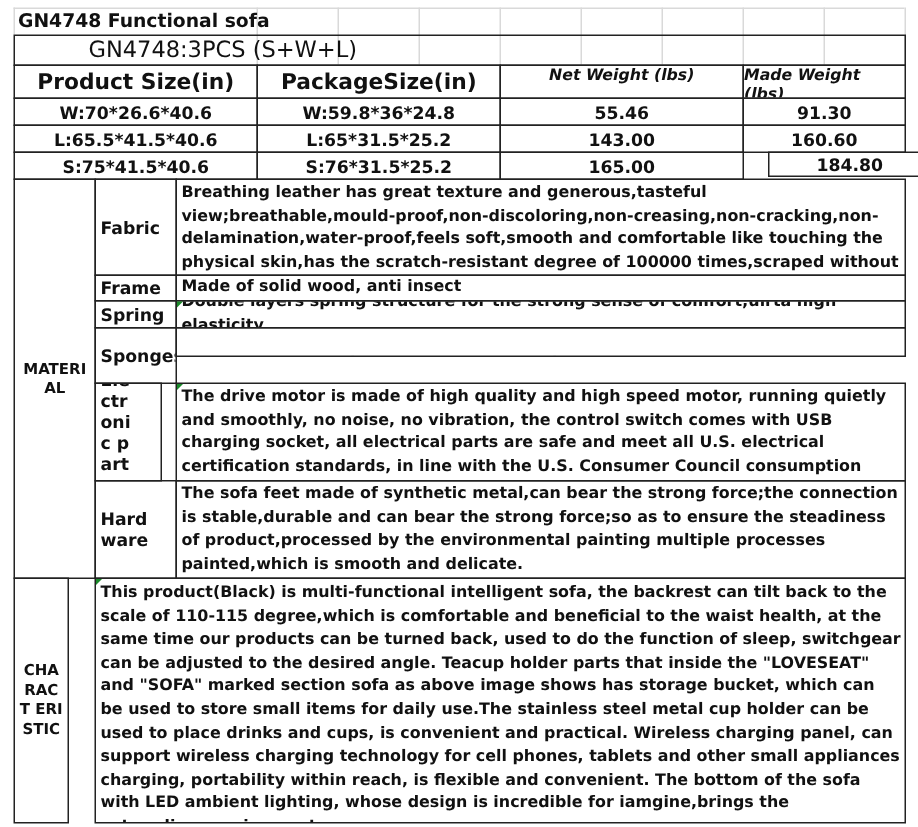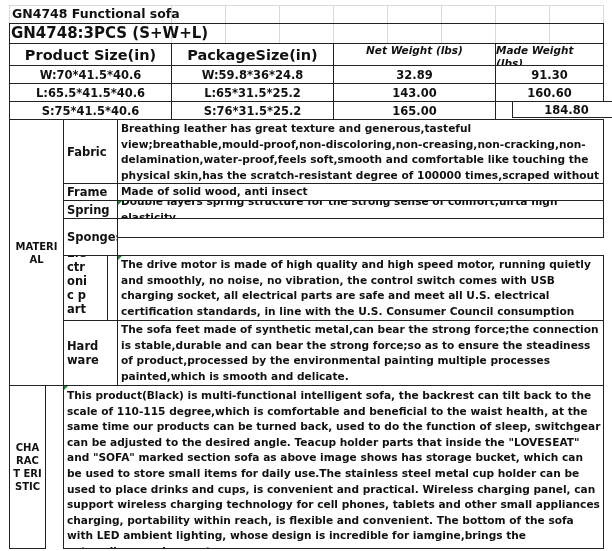--- a/index.html
+++ b/index.html
@@ -4,21 +4,21 @@
   <style>
     html, body { margin: 0; padding: 0; background: #ffffff; }
     body { width: 612px; height: 551px; position: relative; overflow: hidden;
            font-family: "DejaVu Sans", "Liberation Sans", sans-serif; color: #111; }
     .abs { position: absolute; box-sizing: border-box; }
     .grid-light { position: absolute; top: 5px; width: 1px; height: 38px; background: #d9d9d9; }
     .hline-light { position: absolute; left: 9px; height: 1px; background: #d9d9d9; }
     .cell { position: absolute; box-sizing: border-box; border: 1px solid #222; display: flex;
             align-items: center; justify-content: center; font-weight: bold; overflow: hidden; }
     .title1 { font-size: 12.5px; font-weight: bold; position: absolute; left: 12px; top: 5px; line-height: 18px; }
-    .title2 { font-size: 15px; font-weight: bold; position: absolute; left: 11px; top: 23px; line-height: 20px; }
+    .title2 { font-size: 15px; font-weight: normal; position: absolute; left: 11px; top: 23px; line-height: 20px; padding-left: 48px; }
     .hdr-big { font-size: 14.5px; }
     .hdr-small { font-size: 10.5px; align-items: flex-start; padding-top: 0; line-height: 13px; font-style: italic; }
     .val { font-size: 11.5px; }
     .label-col { font-size: 10px; text-align: center; line-height: 13px; }
     .sub-label { font-size: 11.5px; justify-content: flex-start; padding-left: 3px; line-height: 14px; }
     .desc { font-size: 10.6px; justify-content: flex-start; align-items: flex-start; padding: 1px 2px 0 3px;
             line-height: 15.6px; text-align: left; }
     .desc.center-v { align-items: center; }
     .green-mark { position: absolute; width: 0; height: 0; border-top: 4px solid #1a8a2a; border-right: 4px solid transparent; }
   </style>
@@ -39,23 +39,23 @@
 
 <div class="title1">GN4748 Functional sofa</div>
 <div class="abs" style="left:9px;top:23px;width:595px;height:21px;border:1px solid #222;"></div>
 <div class="title2">GN4748:3PCS (S+W+L)</div>
 
 <div class="cell hdr-big" style="left:9px;top:43px;width:163px;height:23px;">Product Size(in)</div>
 <div class="cell hdr-big" style="left:171px;top:43px;width:163px;height:23px;">PackageSize(in)</div>
 <div class="cell hdr-small" style="left:333px;top:43px;width:163px;height:23px;">Net Weight (lbs)</div>
 <div class="cell hdr-small" style="left:495px;top:43px;width:109px;height:23px;">Made Weight (lbs)</div>
 
-<div class="cell val" style="left:9px;top:65px;width:163px;height:19px;">W:70*41.5*40.6</div>
+<div class="cell val" style="left:9px;top:65px;width:163px;height:19px;">W:70*26.6*40.6</div>
 <div class="cell val" style="left:171px;top:65px;width:163px;height:19px;">W:59.8*36*24.8</div>
-<div class="cell val" style="left:333px;top:65px;width:163px;height:19px;">32.89</div>
+<div class="cell val" style="left:333px;top:65px;width:163px;height:19px;">55.46</div>
 <div class="cell val" style="left:495px;top:65px;width:109px;height:19px;">91.30</div>
 
 <div class="cell val" style="left:9px;top:83px;width:163px;height:19px;">L:65.5*41.5*40.6</div>
 <div class="cell val" style="left:171px;top:83px;width:163px;height:19px;">L:65*31.5*25.2</div>
 <div class="cell val" style="left:333px;top:83px;width:163px;height:19px;">143.00</div>
 <div class="cell val" style="left:495px;top:83px;width:109px;height:19px;">160.60</div>
 
 <div class="cell val" style="left:9px;top:101px;width:163px;height:19px;">S:75*41.5*40.6</div>
 <div class="cell val" style="left:171px;top:101px;width:163px;height:19px;">S:76*31.5*25.2</div>
 <div class="cell val" style="left:333px;top:101px;width:163px;height:19px;">165.00</div>

